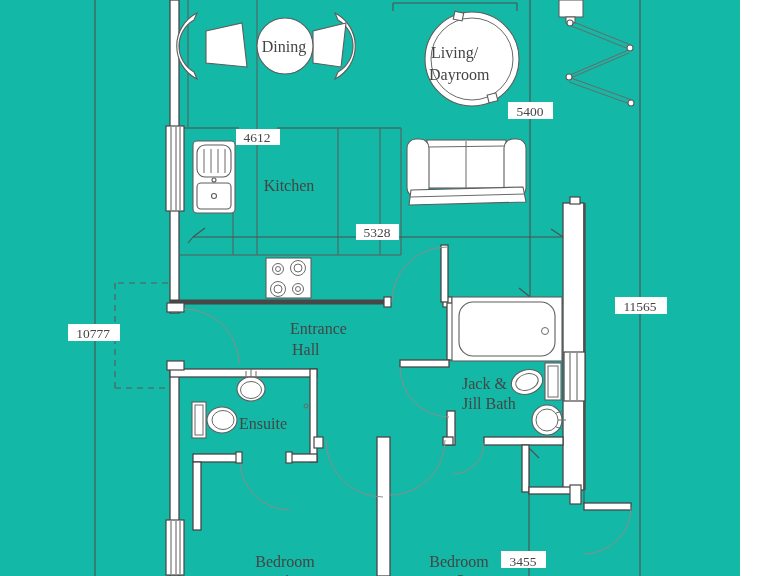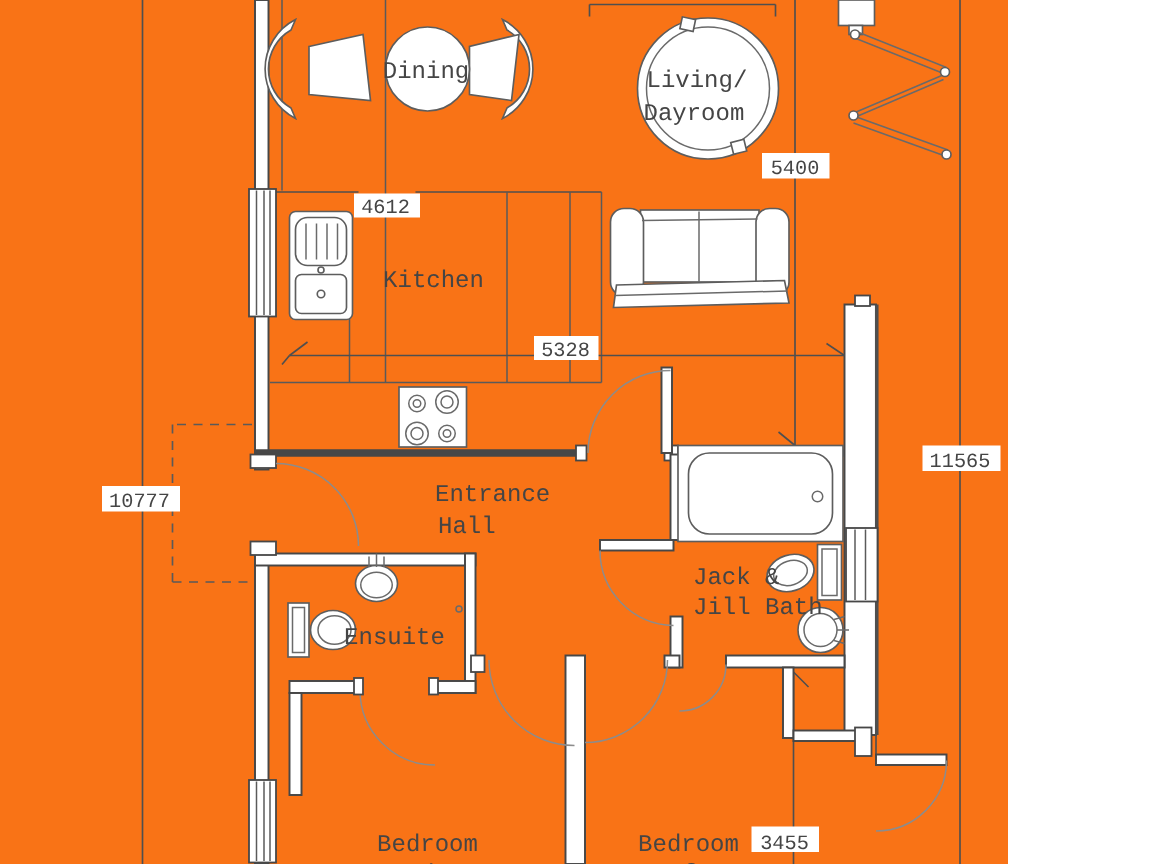--- a/index.html
+++ b/index.html
@@ -1,17 +1,17 @@
 <!DOCTYPE html>
 <html><head>
 <meta charset="utf-8">
 <style>
   html,body{margin:0;padding:0;background:#fff;}
-  .stage{position:relative;width:672px;height:576px;overflow:hidden;background:#f97316;
-         font-family:Liberation Mono, monospace;}
+  .stage{position:relative;width:740px;height:576px;overflow:hidden;background:#14b8a6;
+         font-family:Liberation Serif, serif;}
   svg{position:absolute;left:0;top:0;}
   
   .thin   {stroke:#5a5a5a;stroke-width:1;fill:none;}
   .dim    {stroke:#4f4f4f;stroke-width:1.1;fill:none;}
   .wallrect{stroke:#474747;stroke-width:1.3;fill:#ffffff;}
   .wallband{stroke:#474747;stroke-width:5;fill:none;}
   .fix    {stroke:#5d5d5d;stroke-width:1.1;fill:#ffffff;}
   .fixthin{stroke:#6a6a6a;stroke-width:1;fill:none;}
   .arc    {stroke:#8c8c8c;stroke-width:1;fill:none;}
   .dash   {stroke:#5a5a5a;stroke-width:1.1;fill:none;stroke-dasharray:6 5;}

